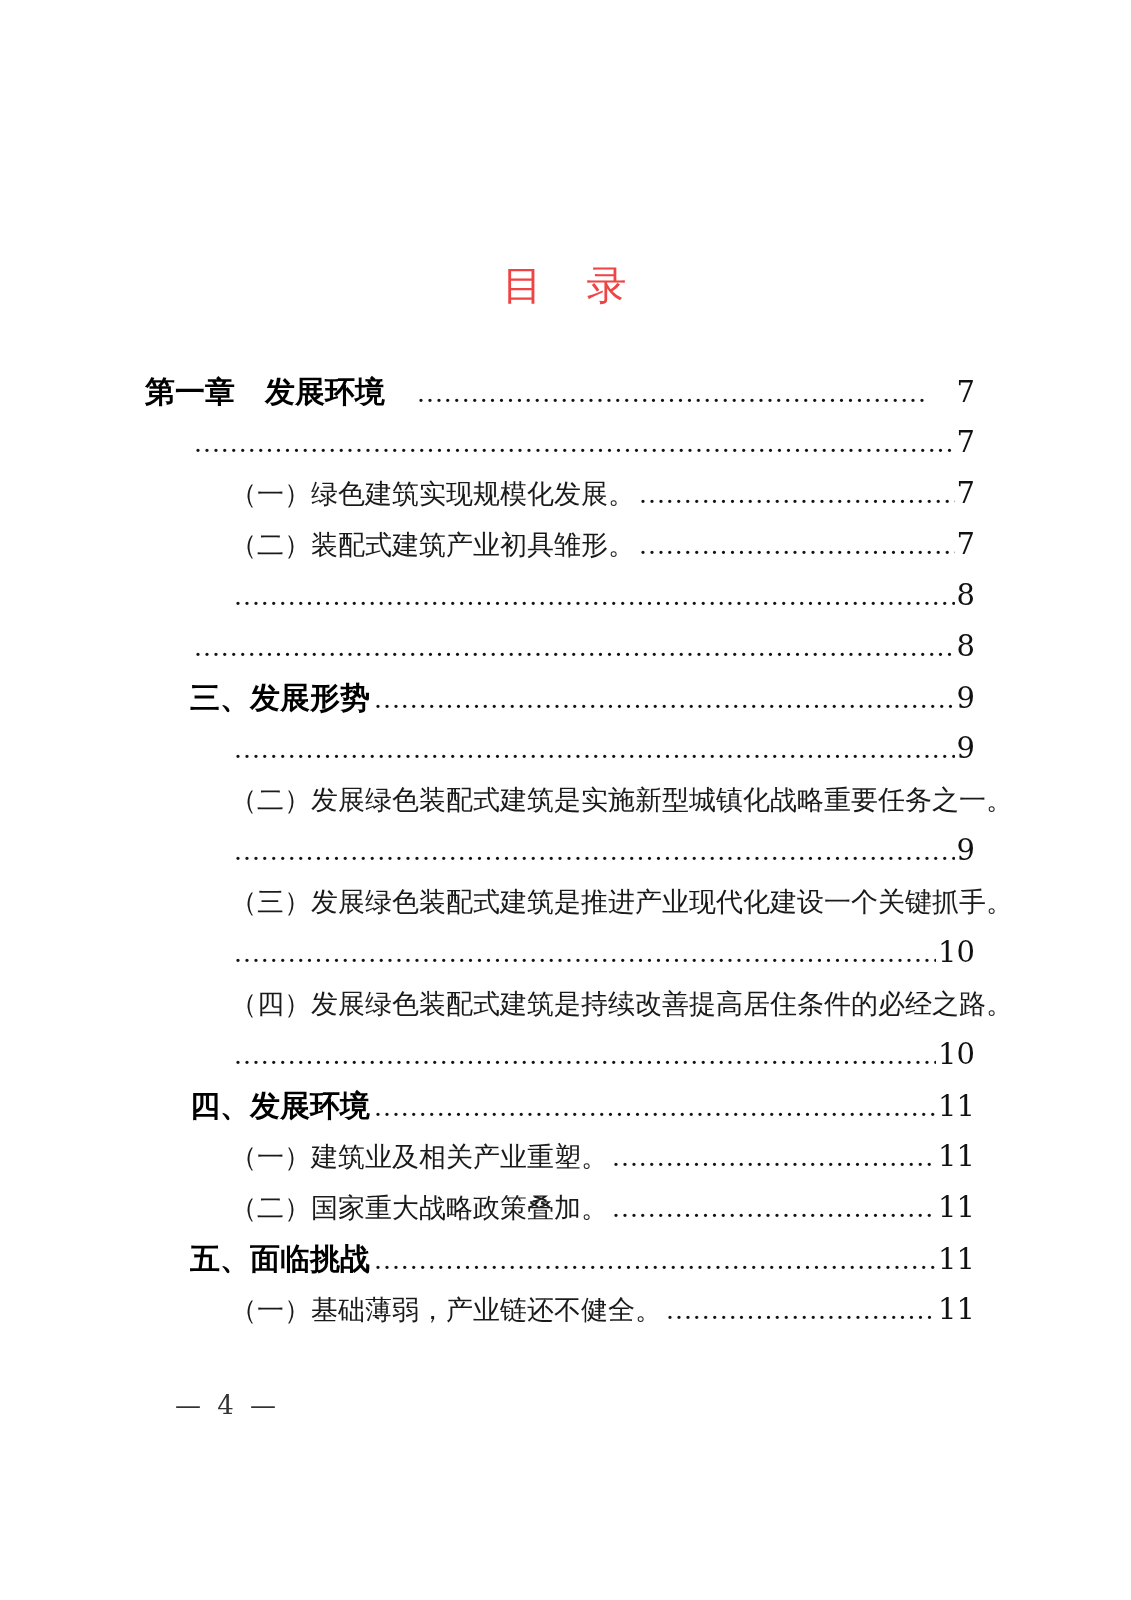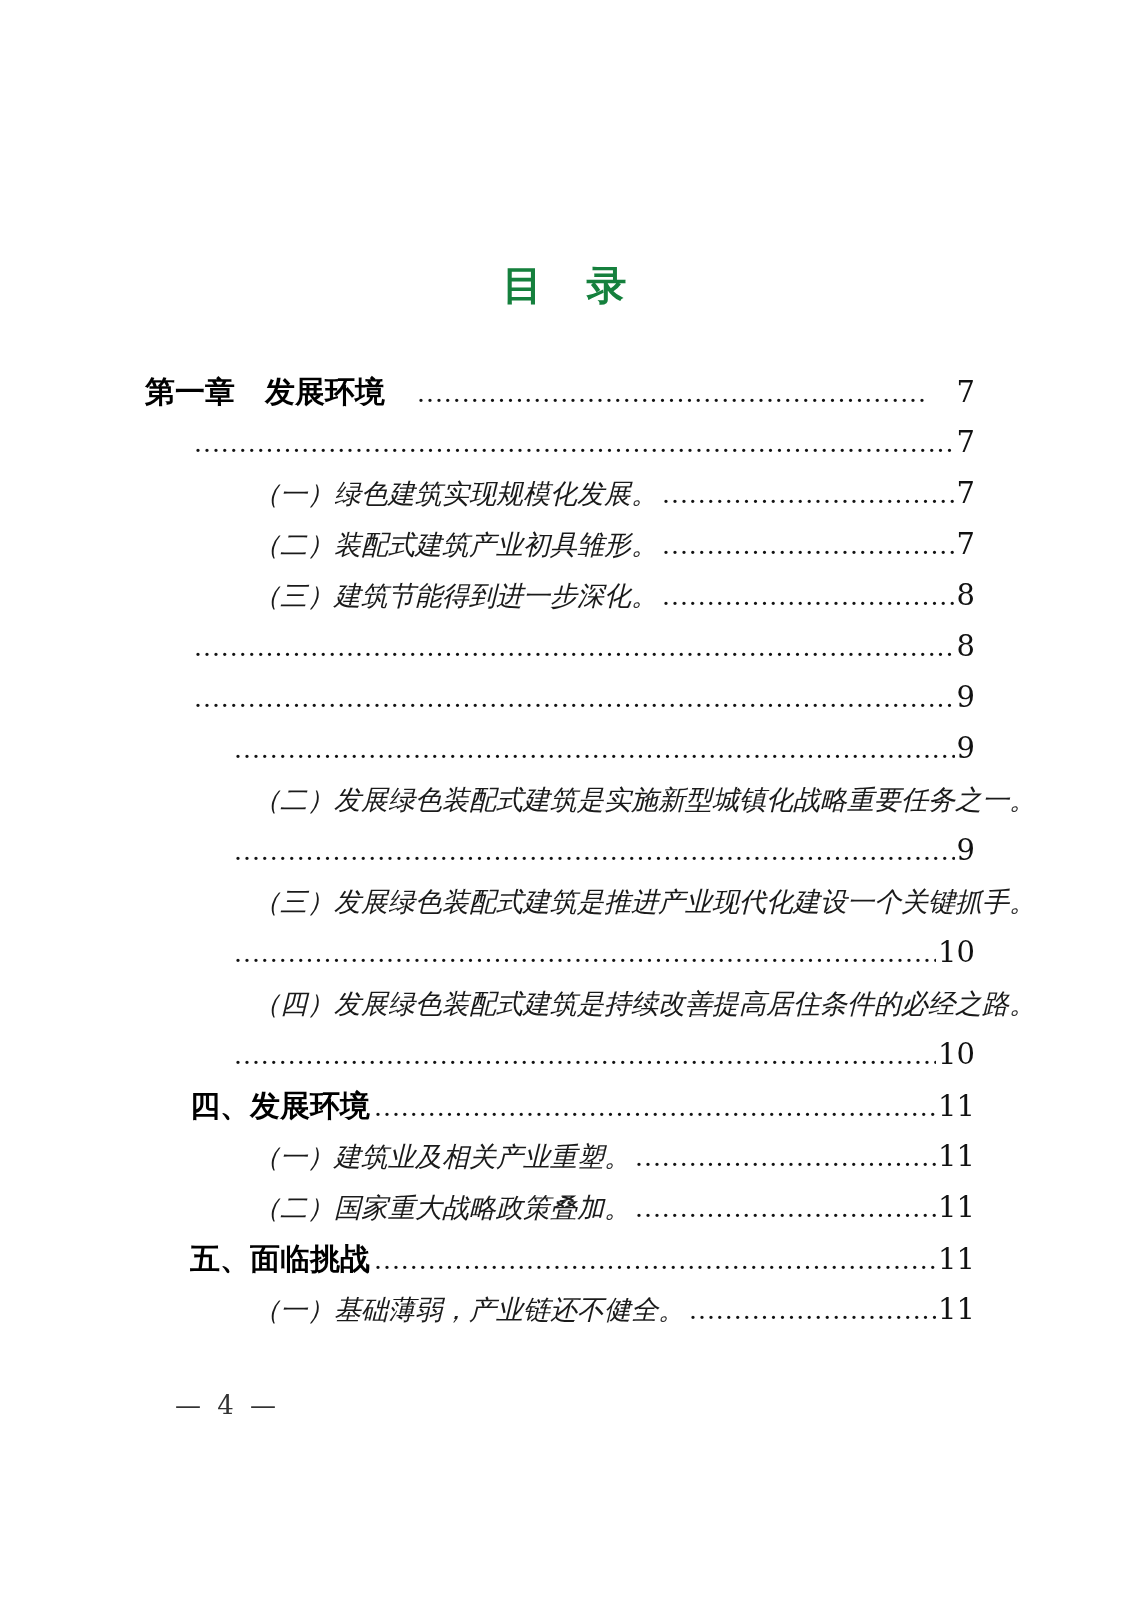--- a/index.html
+++ b/index.html
@@ -16,24 +16,24 @@
     font-family: "DejaVu Sans", sans-serif;
     color: #111111;
   }
   .doc-title {
     position: absolute;
     top: 258px;
     left: 0;
     width: 100%;
     text-align: center;
     font-family: "DejaVu Sans", "Liberation Sans", sans-serif;
-    font-weight: bold;
+    font-weight: normal;
     font-size: 40px;
     letter-spacing: 2px;
-    color: #15803d;
+    color: #ef4444;
   }
   .toc {
     position: absolute;
     top: 366px;
     left: 145px;
     width: 830px;
   }
   .row {
     display: flex;
     align-items: baseline;
@@ -49,24 +49,22 @@
   .lvl3 { padding-left: 85px; }
   .lvl1 .label,
   .lvl2 .label {
     font-family: "DejaVu Sans", "Liberation Sans", sans-serif;
     font-weight: bold;
     font-size: 30px;
     color: #000000;
   }
   .lvl3 .label {
     font-family: "DejaVu Serif", "Liberation Serif", serif;
-    font-style: italic;
     font-size: 27px;
     color: #1a1a1a;
-    margin-left: 23px;
   }
   .wrap-label { display: block; }
   .wrap-label .label {
     display: block;
     width: 100%;
     text-align: justify;
     text-align-last: justify;
     text-justify: inter-character;
   }
   .leader {
@@ -119,29 +117,29 @@
         <span class="label">（一）绿色建筑实现规模化发展。</span>
         <span class="leader"></span>
         <span class="page">7</span>
       </div>
       <div class="row lvl3">
         <span class="label">（二）装配式建筑产业初具雏形。</span>
         <span class="leader"></span>
         <span class="page">7</span>
       </div>
       <div class="row lvl3">
-        <span class="label">（三）建筑节能得到进一步深化。</span>
         <span class="leader"></span>
         <span class="page">8</span>
       </div>
       <div class="row lvl2">
         <span class="leader"></span>
         <span class="page">8</span>
       </div>
       <div class="row lvl2">
+        <span class="label">三、发展形势</span>
         <span class="leader"></span>
         <span class="page">9</span>
       </div>
       <div class="row lvl3">
         <span class="leader"></span>
         <span class="page">9</span>
       </div>
       <div class="row lvl3 wrap-label">
         <span class="label">（二）发展绿色装配式建筑是实施新型城镇化战略重要任务之一。</span>
       </div>

